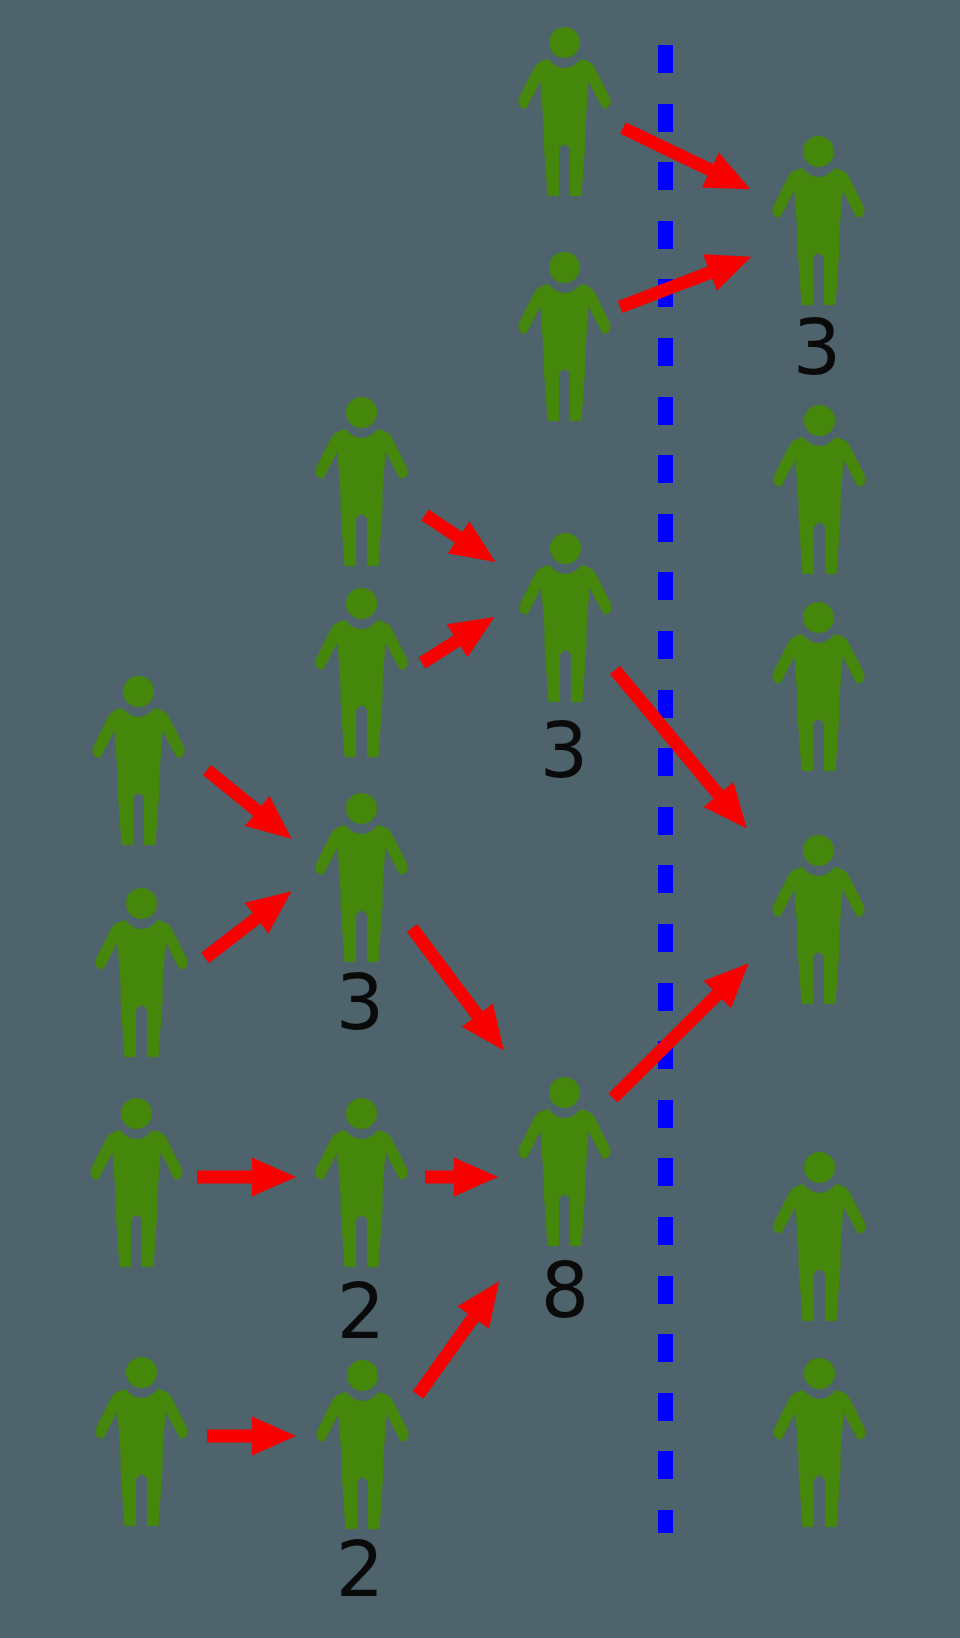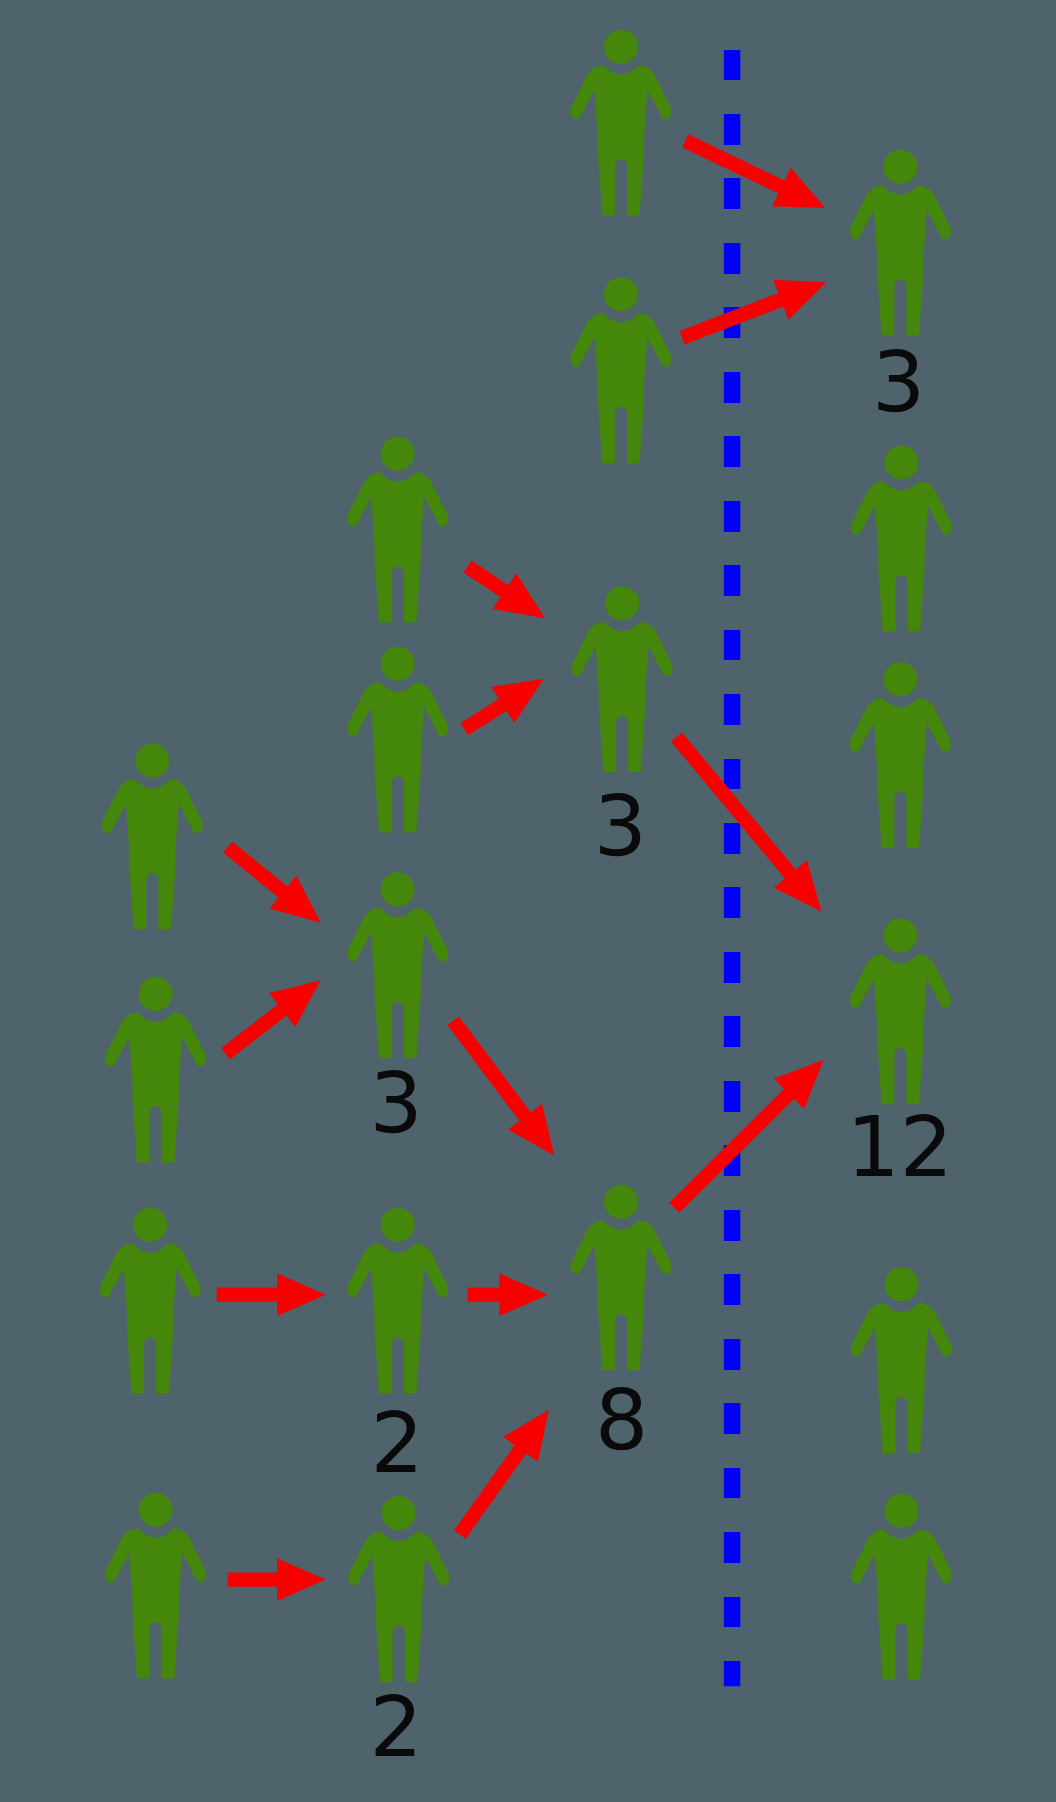--- a/index.html
+++ b/index.html
@@ -155,17 +155,16 @@
     </svg>
     <svg width="93" height="169" viewBox="0 0 93 169" class="person" style="left: 772.5px; top: 1152px;">
       <use href="#person-shape"></use>
     </svg>
     <svg width="93" height="169" viewBox="0 0 93 169" class="person" style="left: 772.5px; top: 1358px;">
       <use href="#person-shape"></use>
     </svg>
     <div class="count-label" style="left: 817px; top: 348px; font-size: 76px;">3</div>
     <div class="count-label" style="left: 564px; top: 751px; font-size: 76px;">3</div>
     <div class="count-label" style="left: 360px; top: 1003px; font-size: 76px;">3</div>
-    <div class="count-label" style="left: 818px; top: 1043px; font-size: 76px;">12</div>
     <div class="count-label" style="left: 361px; top: 1312px; font-size: 76px;">2</div>
     <div class="count-label" style="left: 565px; top: 1291px; font-size: 76px;">8</div>
     <div class="count-label" style="left: 360px; top: 1570px; font-size: 76px;">2</div>
   </div>
 
 </body></html>

